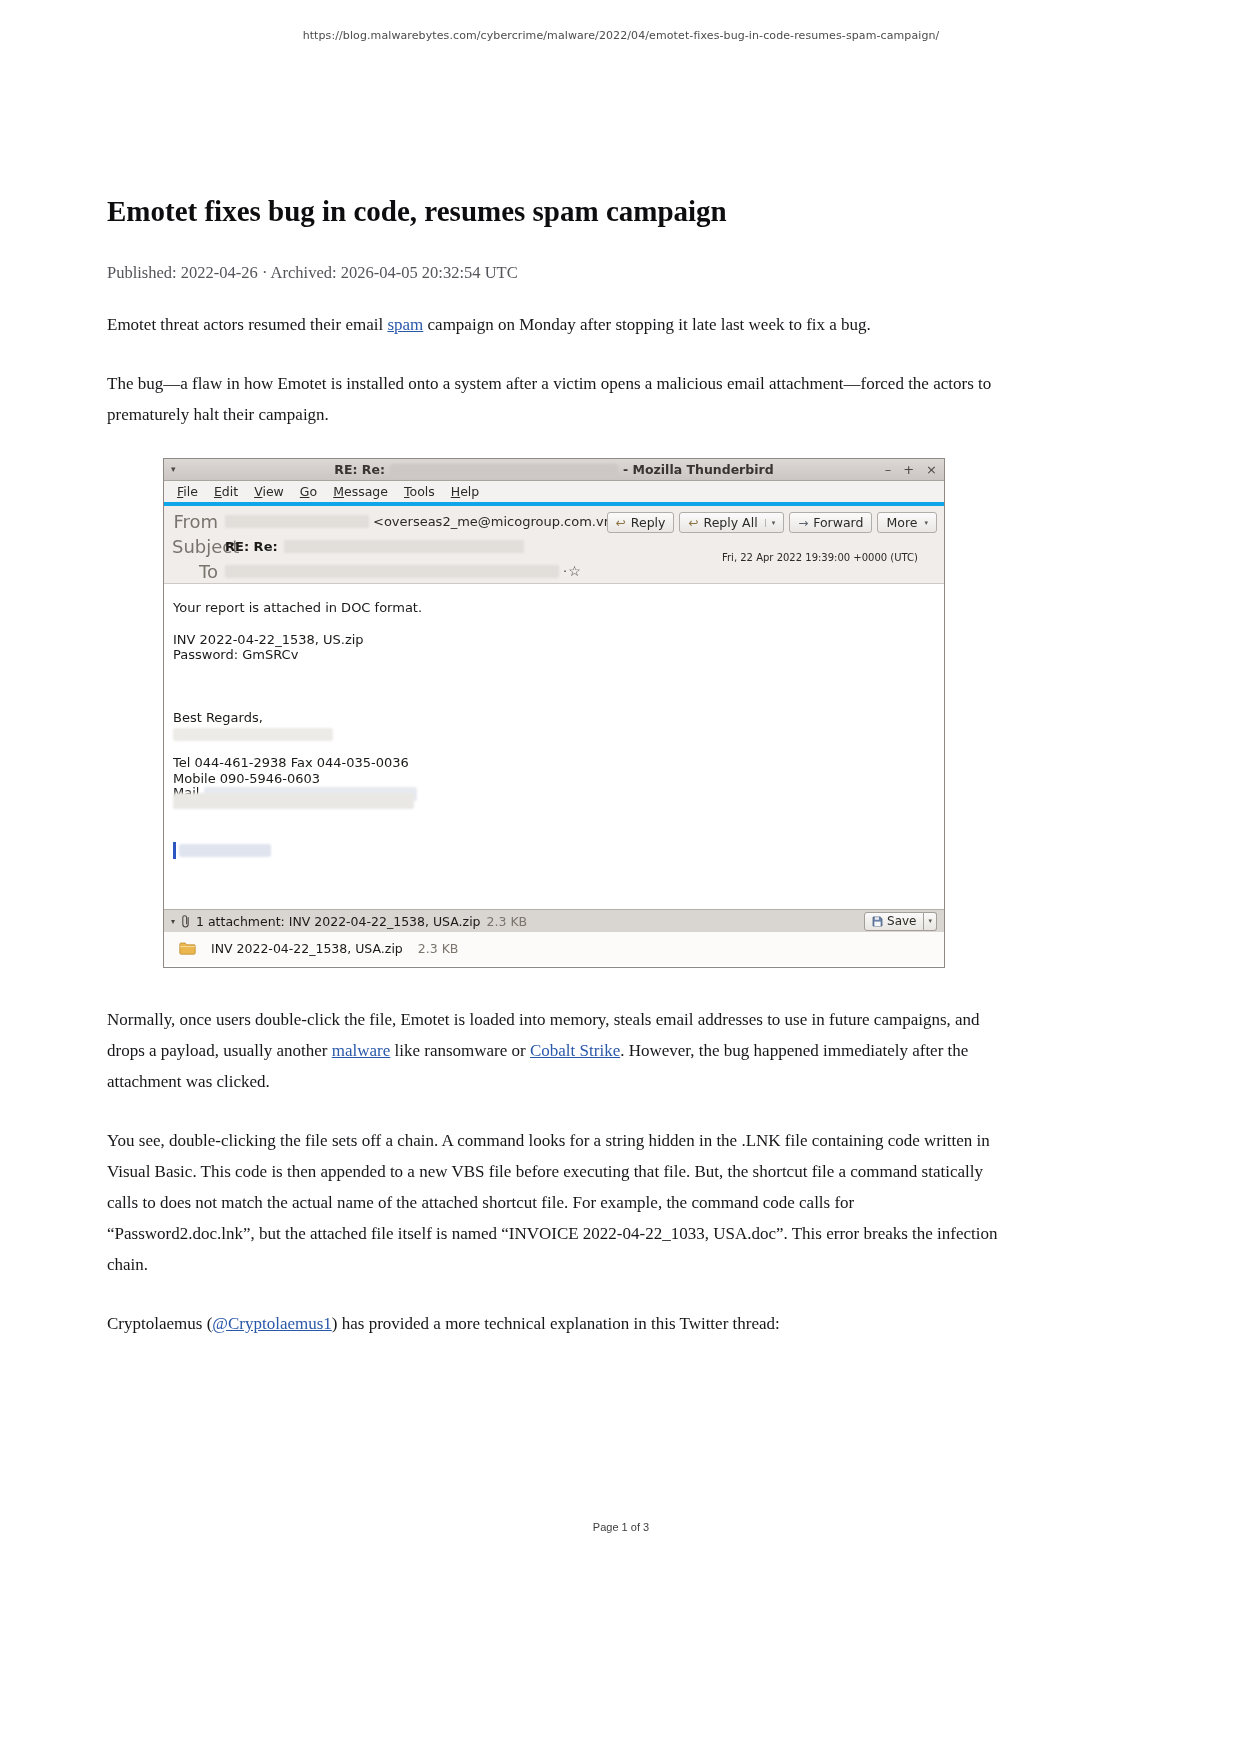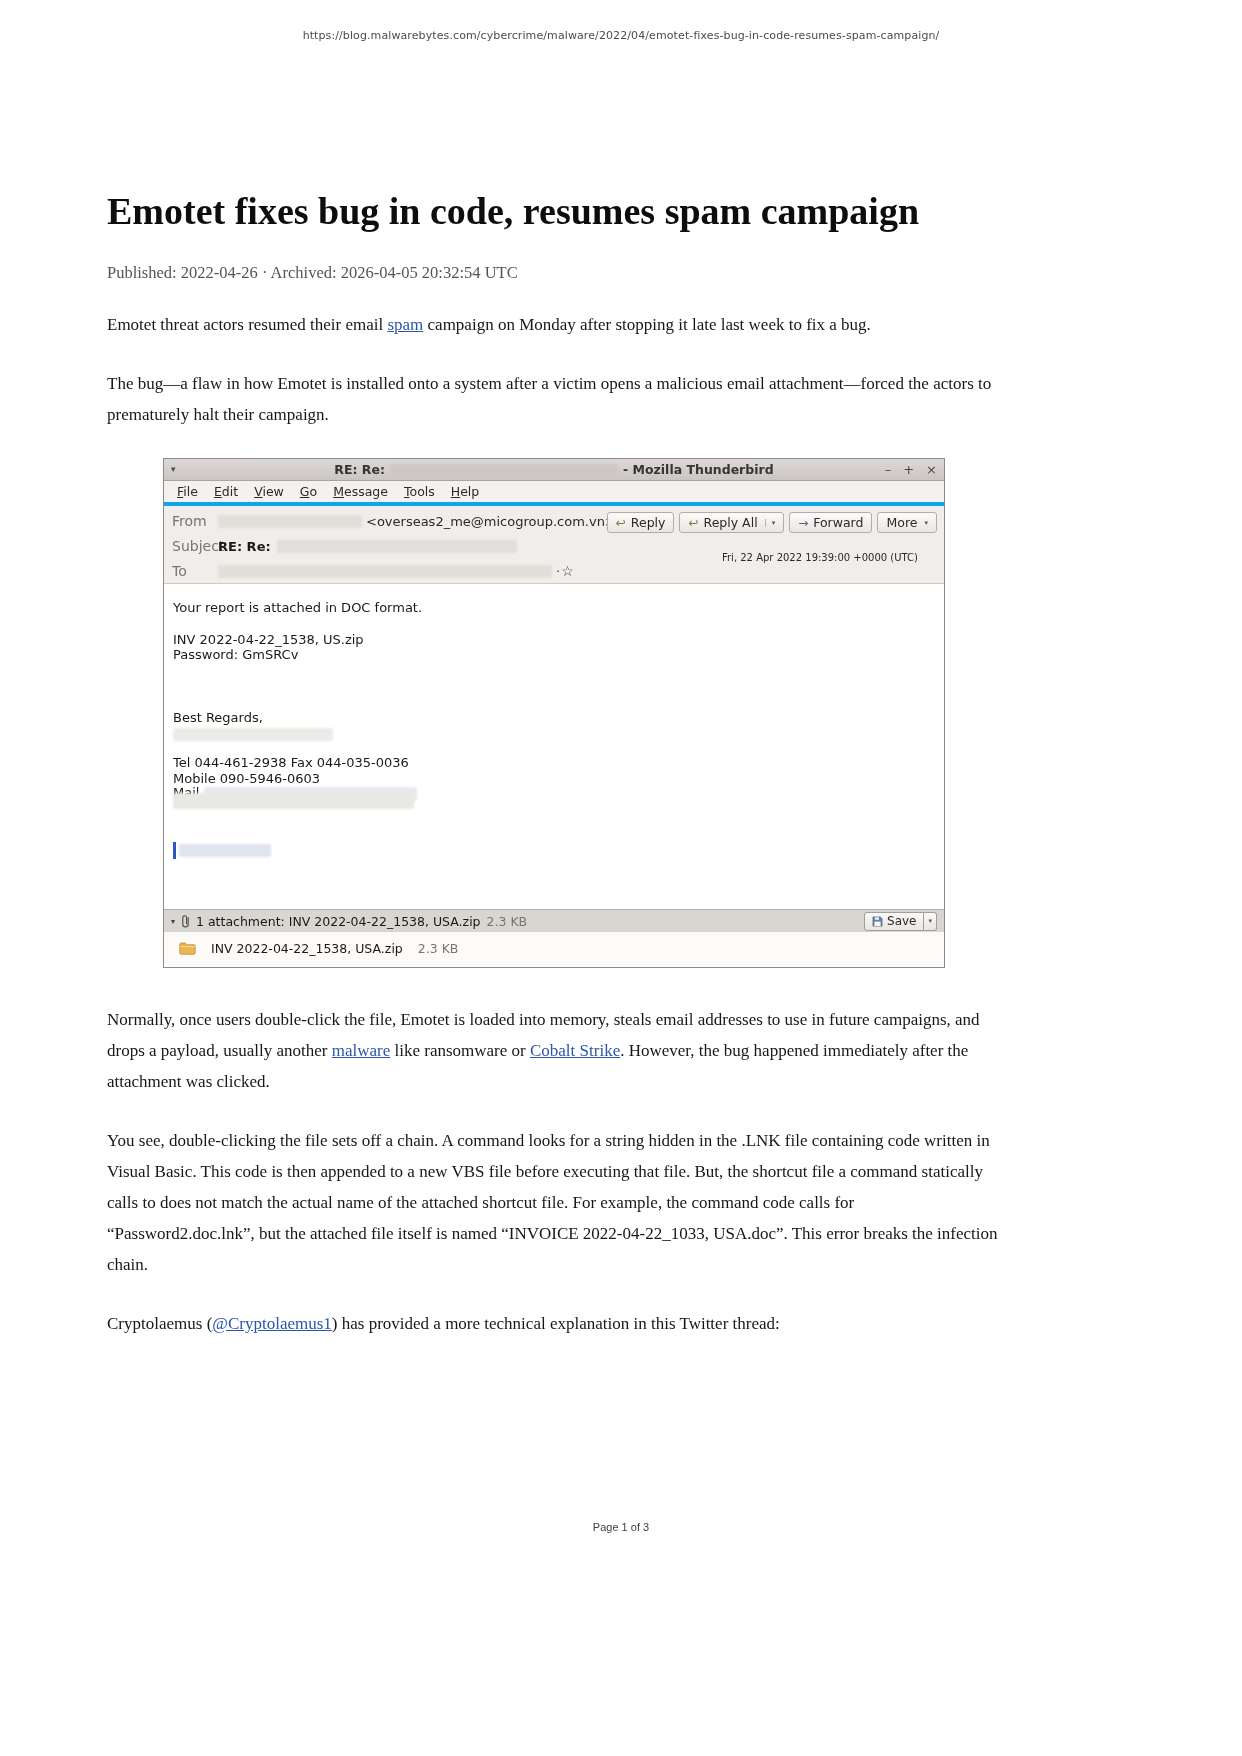--- a/index.html
+++ b/index.html
@@ -15,21 +15,21 @@
   .print-footer {
     position:absolute; top:1521px; left:0; width:100%; text-align:center;
     font-family:Liberation Sans, sans-serif; font-size:11px; color:#3d3d3d;
   }
 
   .content {
     position:absolute; left:107px; top:193px; width:897px;
     font-family:"Liberation Serif","DejaVu Serif",serif;
     font-size:17px; line-height:31px; color:#17171a;
   }
-  h1.title { font-size:38px; line-height:37px; margin:0 0 32px 0; font-weight:700; color:#0d0d0f; }
+  h1.title { font-size:29px; line-height:37px; margin:0 0 32px 0; font-weight:700; color:#0d0d0f; }
   .byline { font-size:17px; line-height:22px; color:#2f2f33; margin:0 0 23px; }
   .meta { font-size:16.5px; line-height:21px; color:#54545a; margin:0 0 26px; }
   .content p { margin:16px 0 28px; }
   a.link { color:#2a58a9; text-decoration:underline; cursor:pointer; }
 
   
   .tb-window {
     margin:3px 0 36px 56px; width:782px; height:510px;
     border:1px solid #8f8a85; background:#fff; position:relative; overflow:hidden;
     font-family:"DejaVu Sans","Liberation Sans",sans-serif; font-size:13px; color:#1b1a18;
@@ -44,21 +44,21 @@
     gap:5px; font-size:12.5px; font-weight:bold; color:#38342f; white-space:nowrap; pointer-events:none;
   }
   .tb-controls { margin-left:auto; display:flex; gap:12px; font-size:13px; color:#4d4843; }
 
   .tb-menubar { height:25px; background:#f4f2f0; border-bottom:4px solid #0ea5e9; display:flex; align-items:center; padding:0 5px; }
   .tb-menu-item { display:inline-block; padding:3px 8px; font-size:12.5px; color:#2c2a27; }
   .tb-menu-item::first-letter { text-decoration:underline; }
 
   .tb-header { height:78px; background:#f0edea; border-bottom:1px solid #cfc9c5; position:relative; padding:7px 8px 0; }
   .tb-row { display:flex; align-items:center; height:17px; margin-bottom:8px; white-space:nowrap; }
-  .tb-label { width:46px; text-align:left; font-size:14px; color:#7a746e; flex:none; }
+  .tb-label { width:46px; text-align:right; margin-right:7px; font-size:18px; color:#7a746e; flex:none; }
   .tb-value { color:#2b2a28; }
   .tb-subject { font-weight:bold; }
   .tb-star { font-size:14px; color:#45413c; margin-left:5px; }
   .tb-dot { margin-left:4px; color:#45413c; }
   .tb-dot + .tb-star { margin-left:1px; }
 
   .tb-btns { position:absolute; top:6px; right:7px; display:flex; gap:5px; }
   .tb-btn {
     display:inline-flex; align-items:center; gap:5px; height:21px; padding:0 8px;
     background:linear-gradient(#fcfbfb,#e9e6e3); border:1px solid #b2ada8; border-radius:3px;

